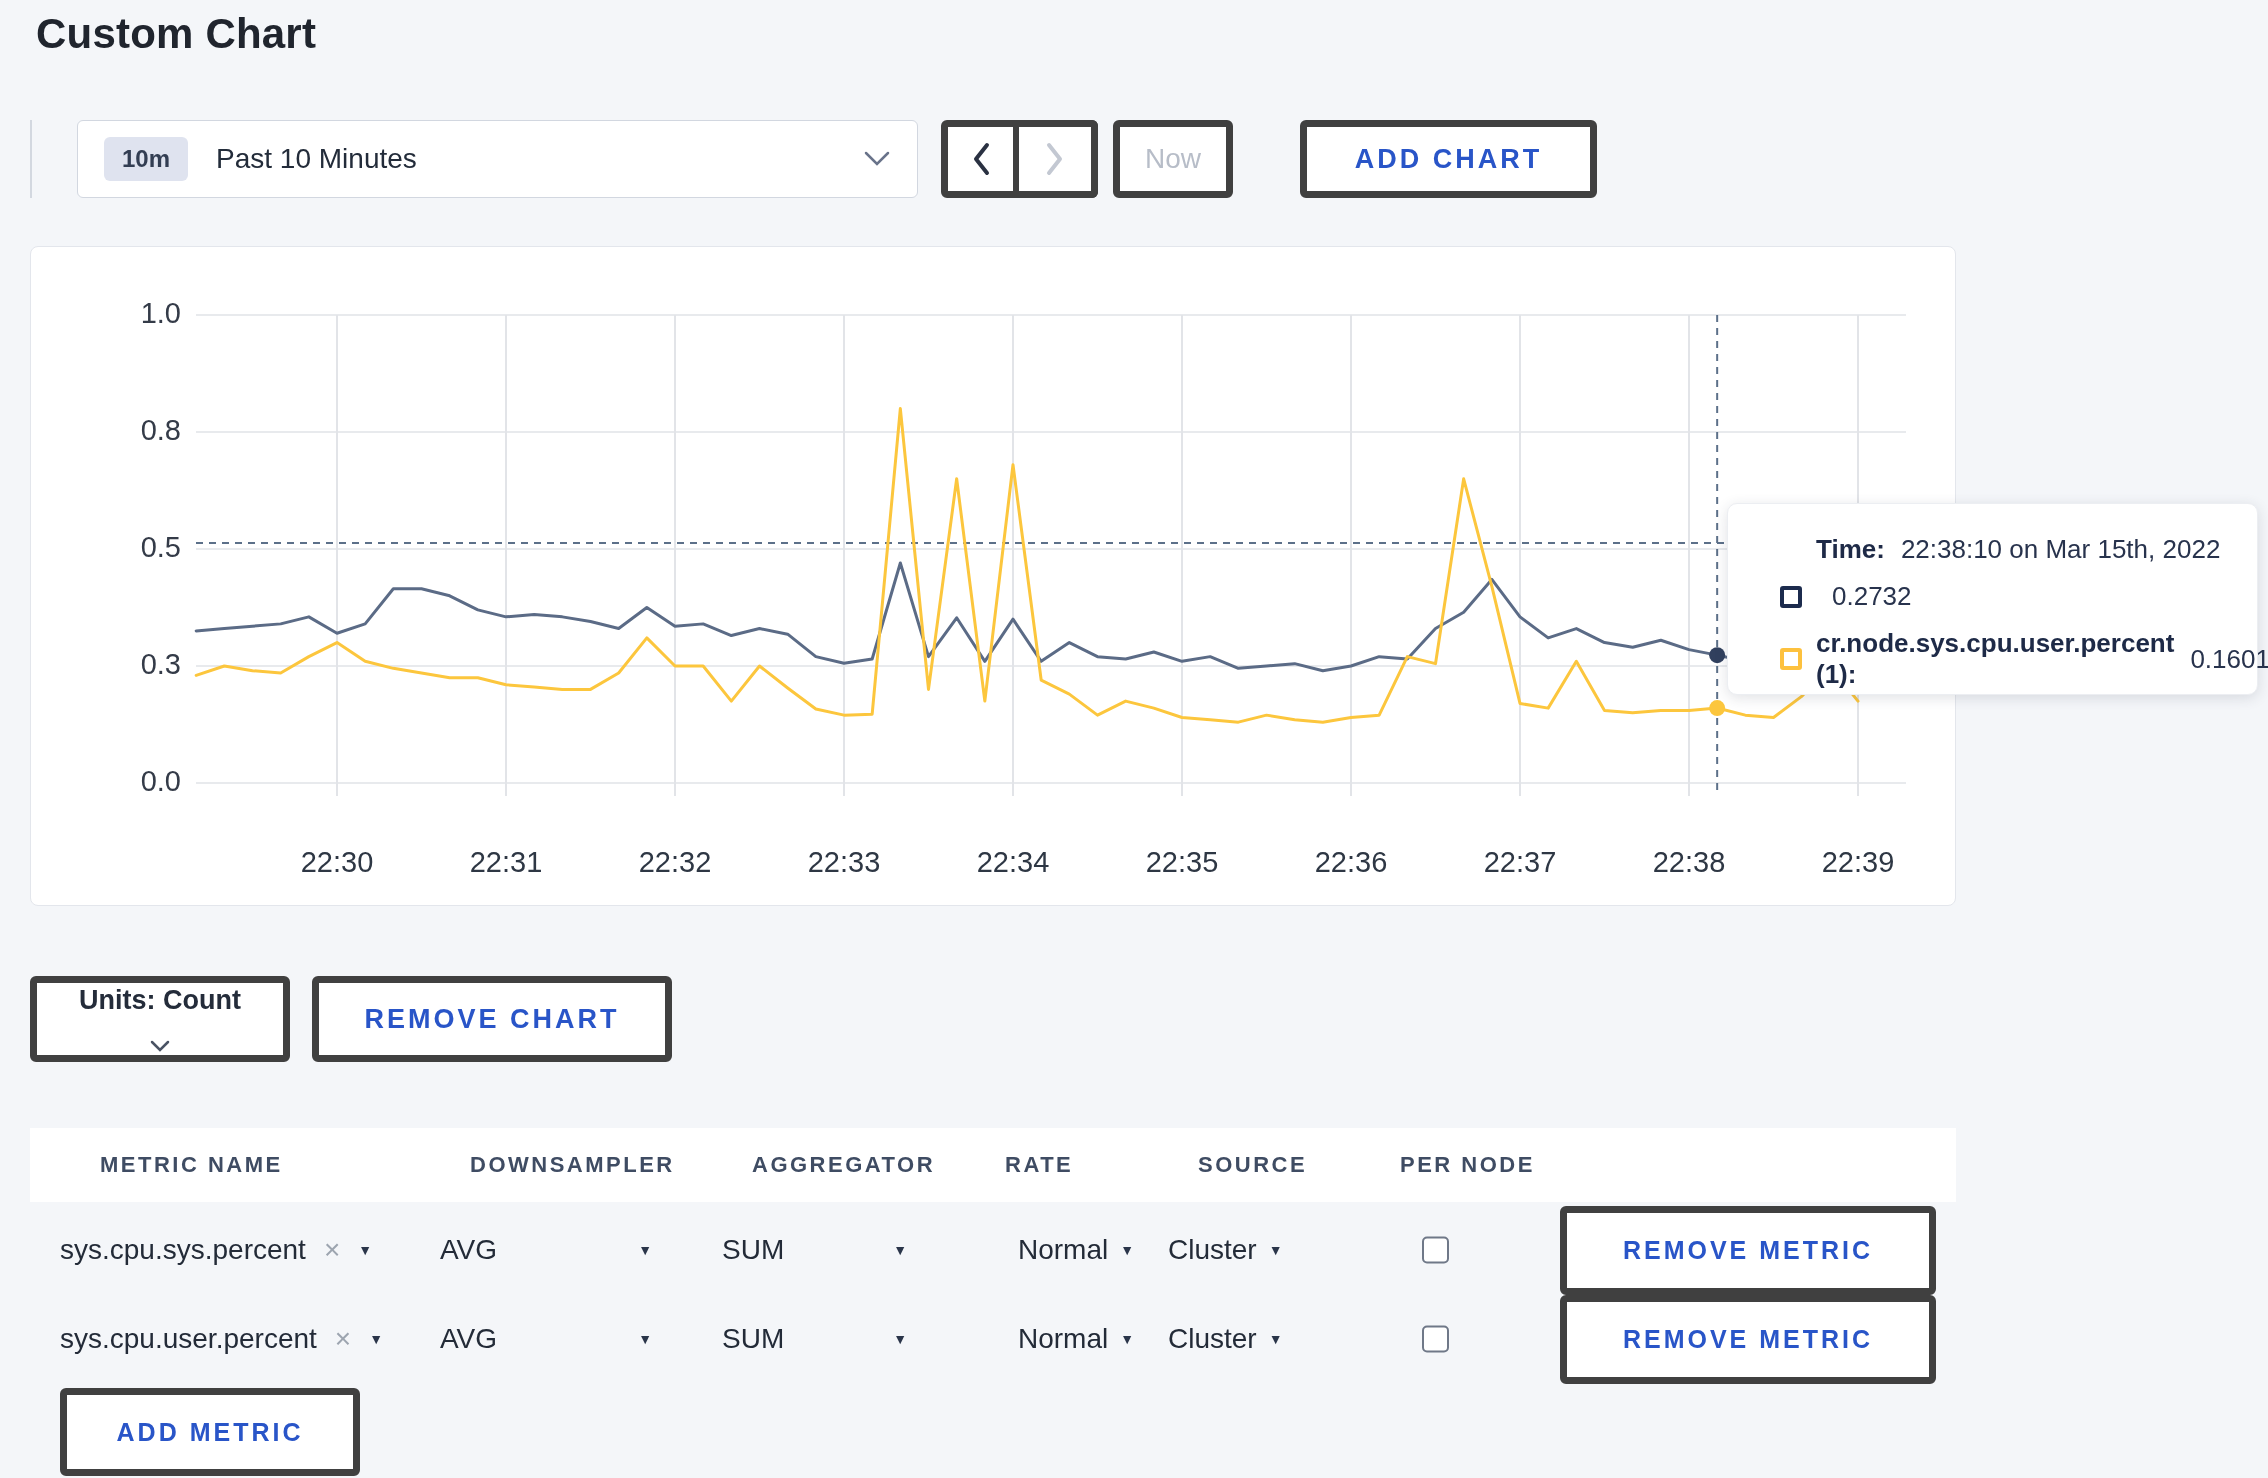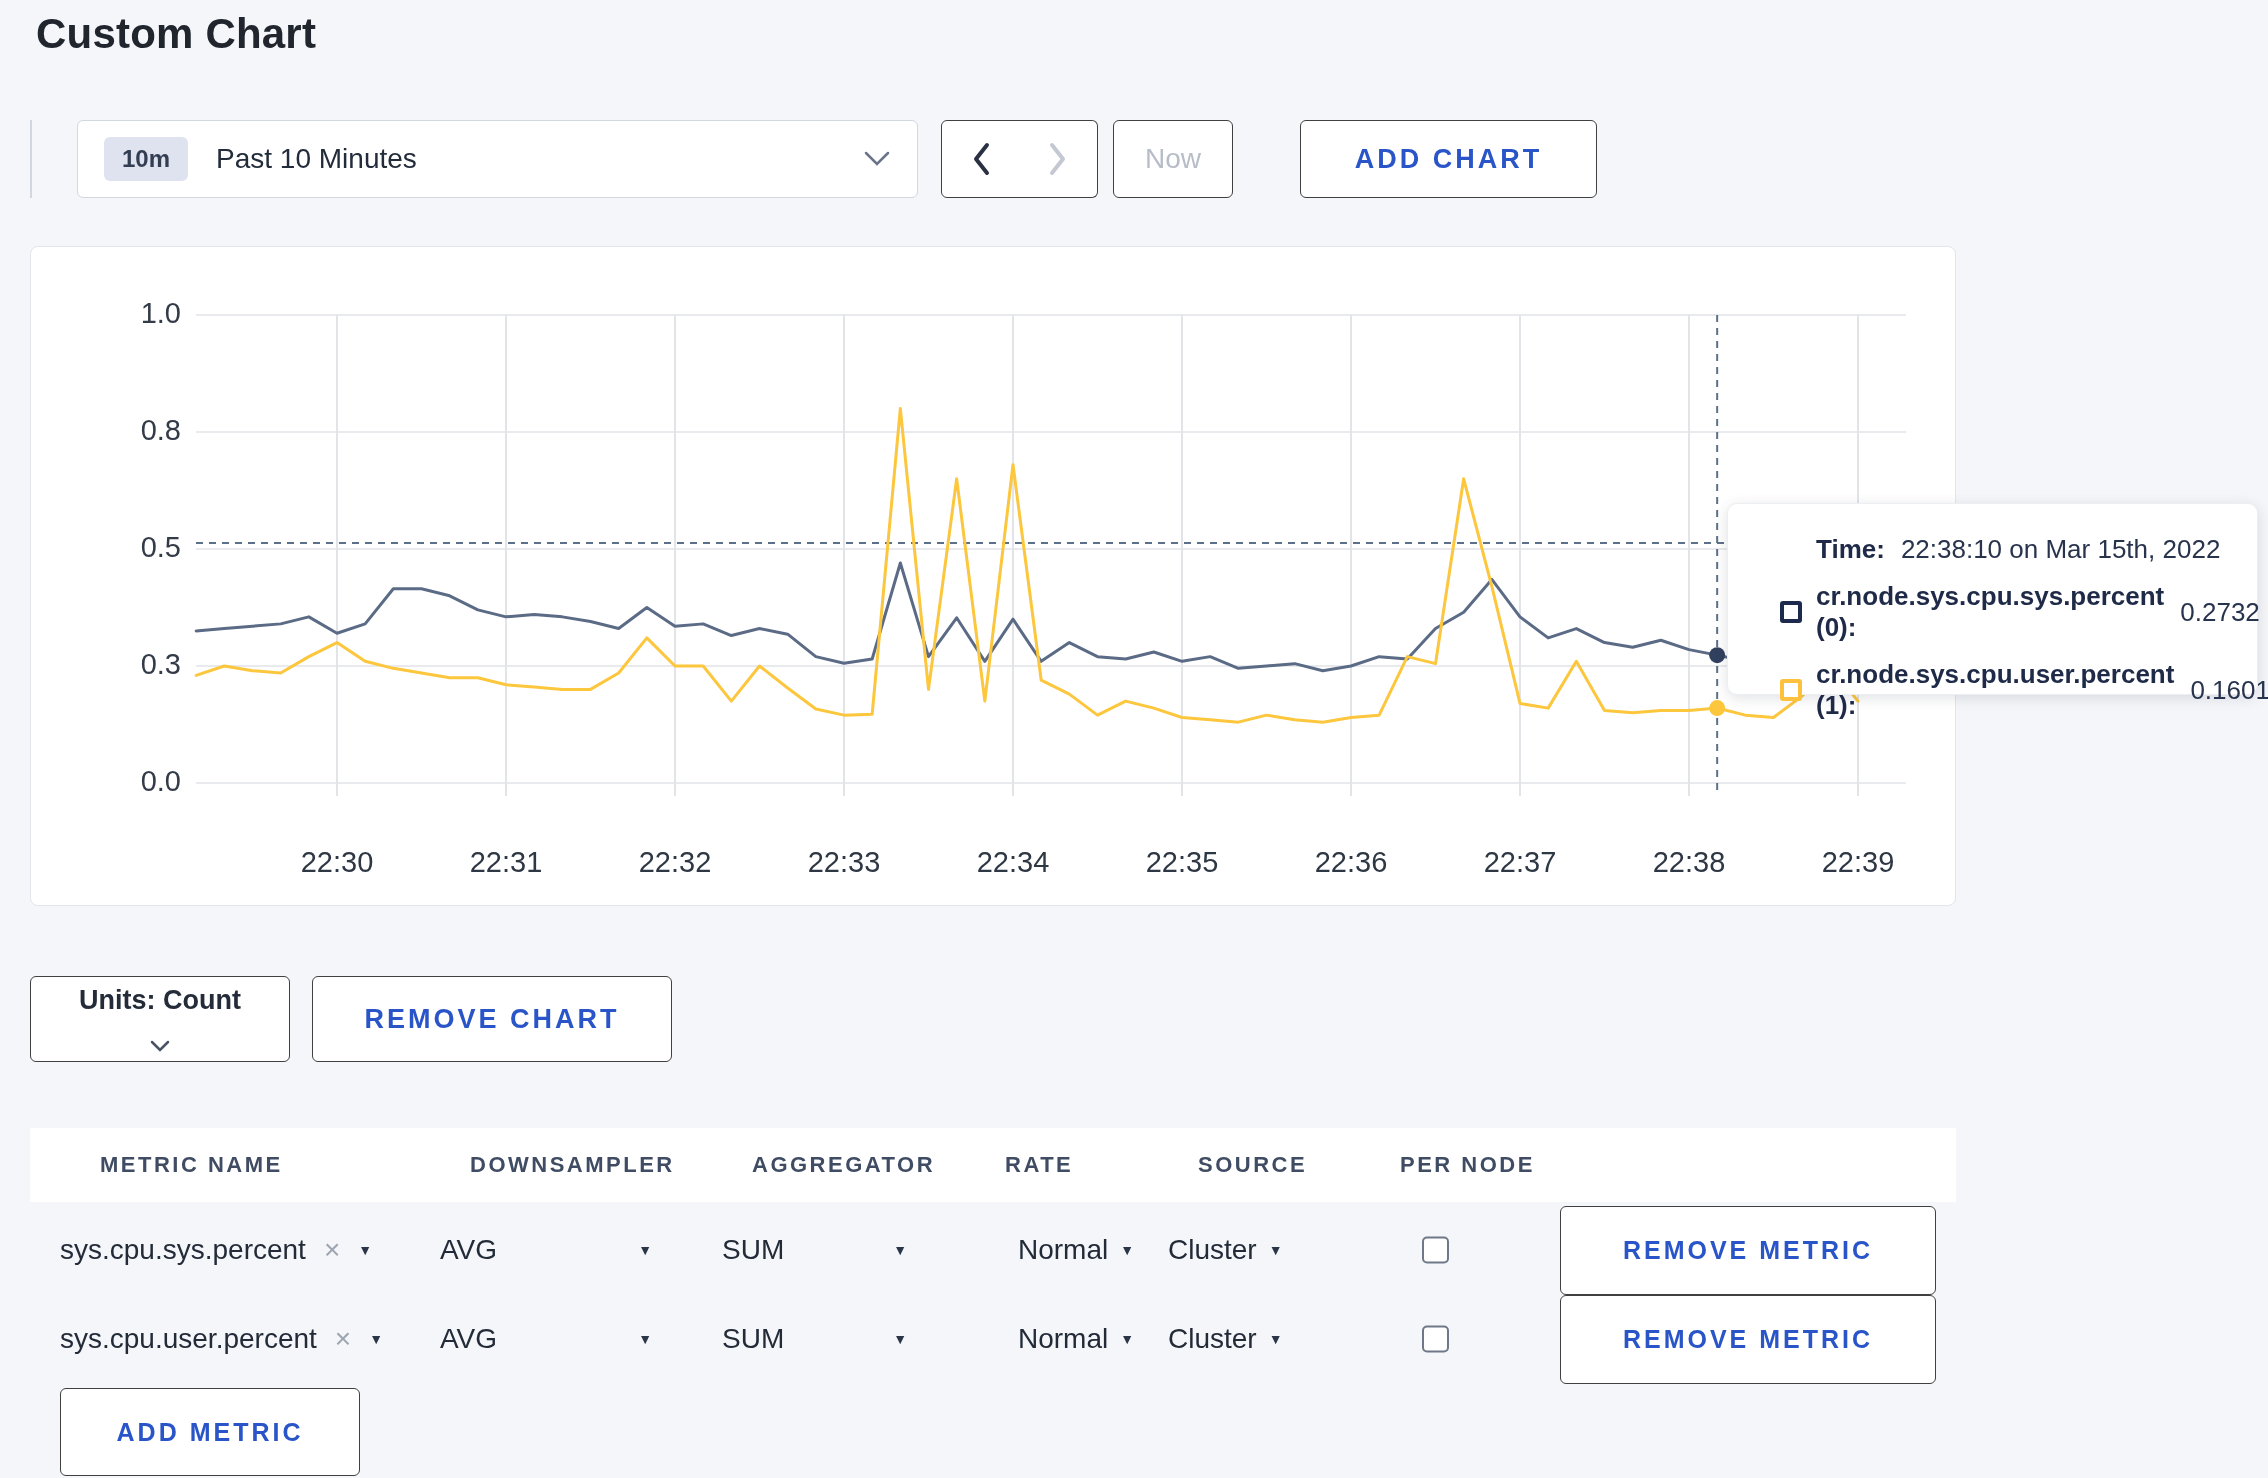--- a/index.html
+++ b/index.html
@@ -20,21 +20,21 @@
     border:1px solid #d2d7e0; border-radius:6px; display:flex; align-items:center;
     padding:0 26px; cursor:pointer;
   }
   #time-badge {
     background:#dfe3ef; color:#333e53; font-weight:700; font-size:24px;
     padding:8px 18px; border-radius:6px; margin-right:28px;
   }
   #time-label { font-size:28px; color:#232c3a; }
   .chev-svg { display:block; }
   #time-chevron { margin-left:auto; }
-  .btn { background:#fff; border:1px solid #404040; border-radius:6px; cursor:pointer;
+  .btn { background:#fff; border:7px solid #404040; border-radius:6px; cursor:pointer;
          display:flex; align-items:center; justify-content:center; }
   #arrow-back  { left:941px; top:120px; width:79px; height:78px; border-radius:6px 0 0 6px; }
   #arrow-fwd   { left:1019px; top:120px; width:79px; height:78px; border-radius:0 6px 6px 0; border-left:none; }
   #now-button  { left:1113px; top:120px; width:120px; height:78px; font-size:28px; color:#b7bdc8;
                  font-family:inherit; }
   .blue-btn { color:#2955c8; font-weight:600; letter-spacing:3px; font-family:inherit; }
   #add-chart-button { left:1300px; top:120px; width:297px; height:78px; font-size:27px; }
 
   
   #chart-card { left:30px; top:246px; width:1926px; height:660px; background:#fff;
@@ -149,21 +149,20 @@
     </svg>
 </div>
 
 <div id="chart-tooltip" class="abs">
   <div class="t-row">
     <span class="t-label t-indent">Time:</span>
     <span class="t-value">22:38:10 on Mar 15th, 2022</span>
   </div>
   <div class="t-row">
     <span class="t-swatch navy"></span>
-    <span class="t-label">cr.node.sys.cpu.sys.percent (0):</span>
     <span class="t-value">0.2732</span>
   </div>
   <div class="t-row">
     <span class="t-swatch yellow"></span>
     <span class="t-label">cr.node.sys.cpu.user.percent (1):</span>
     <span class="t-value">0.1601</span>
   </div>
 </div>
 
 <div id="units-dropdown" class="abs btn">

